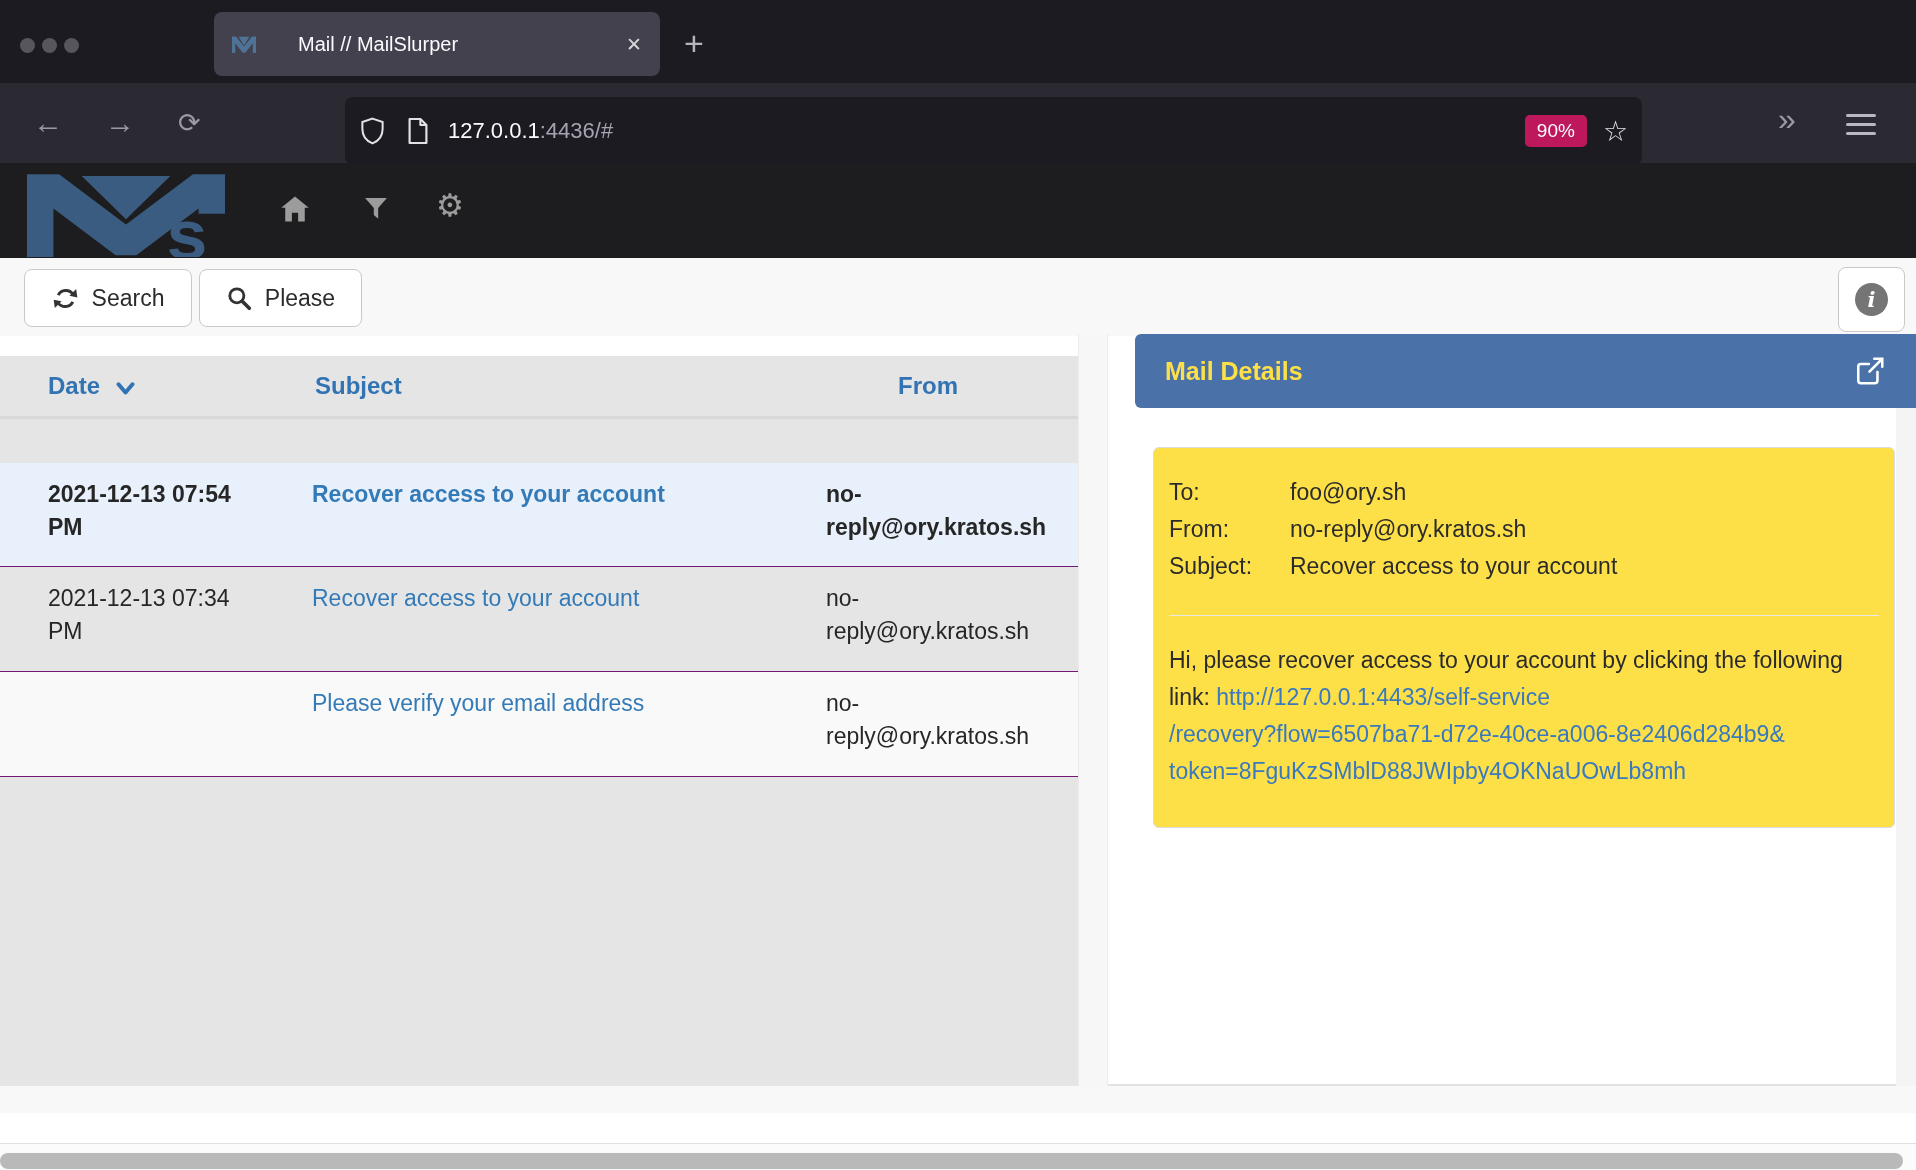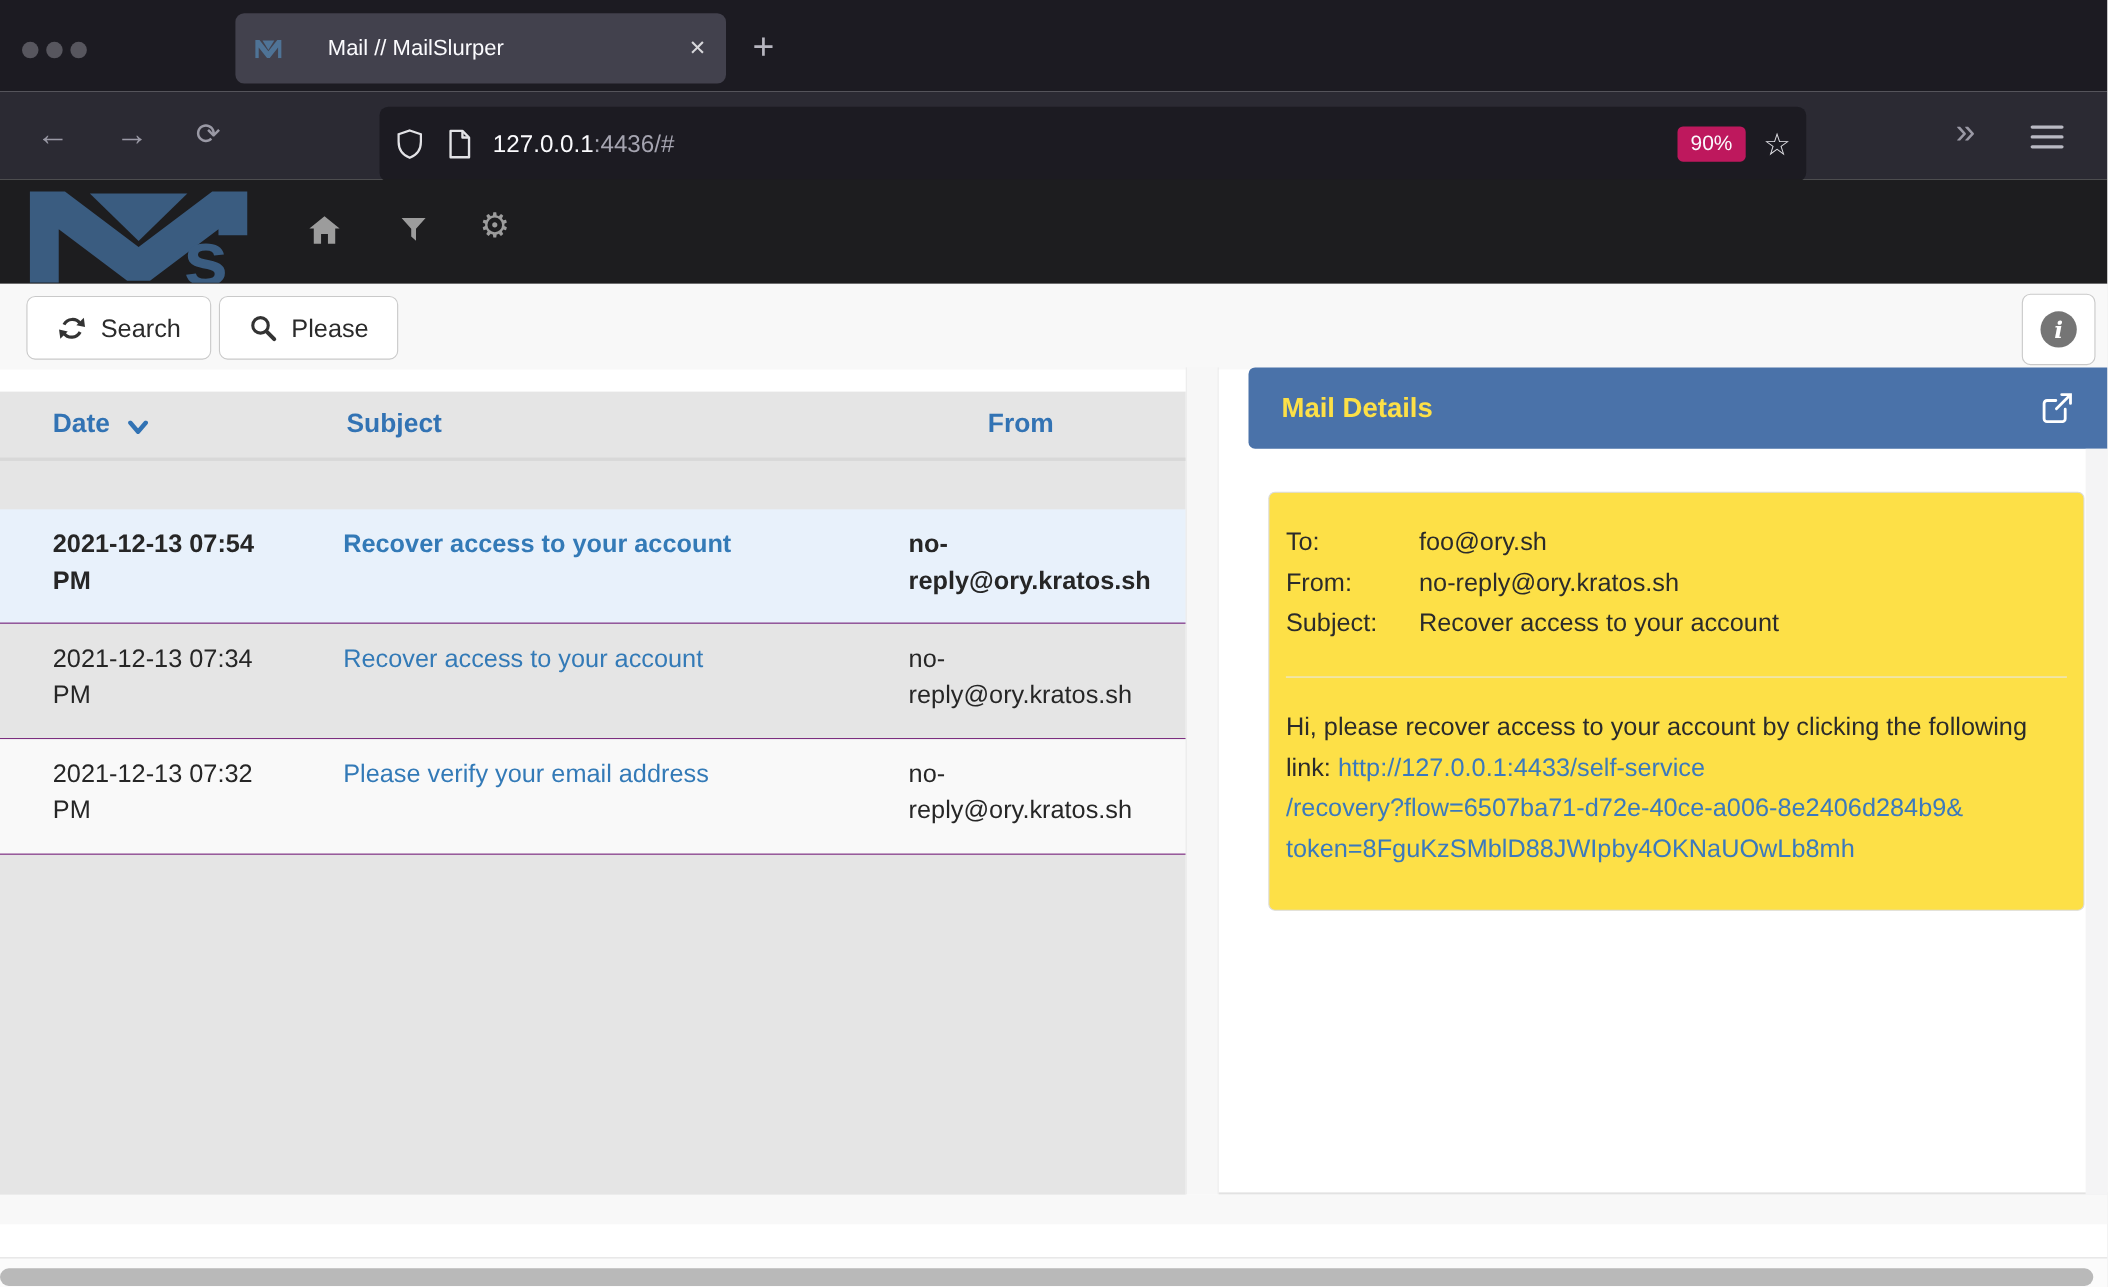--- a/index.html
+++ b/index.html
@@ -197,21 +197,20 @@
 
       <div class="row">
         <div class="cell cell-date">2021-12-13 07:34 PM</div>
         <div class="cell cell-subject">
           <a class="subject-link" href="#">Recover access to your account</a>
         </div>
         <div class="cell cell-from">no-reply@ory.kratos.sh</div>
       </div>
 
       <div class="row row--striped">
-        <div class="cell cell-date">2021-12-13 07:32 PM</div>
         <div class="cell cell-subject">
           <a class="subject-link" href="#">Please verify your email address</a>
         </div>
         <div class="cell cell-from">no-reply@ory.kratos.sh</div>
       </div>
     </div>
   </div>
 
   <div class="v-divider"></div>
 

